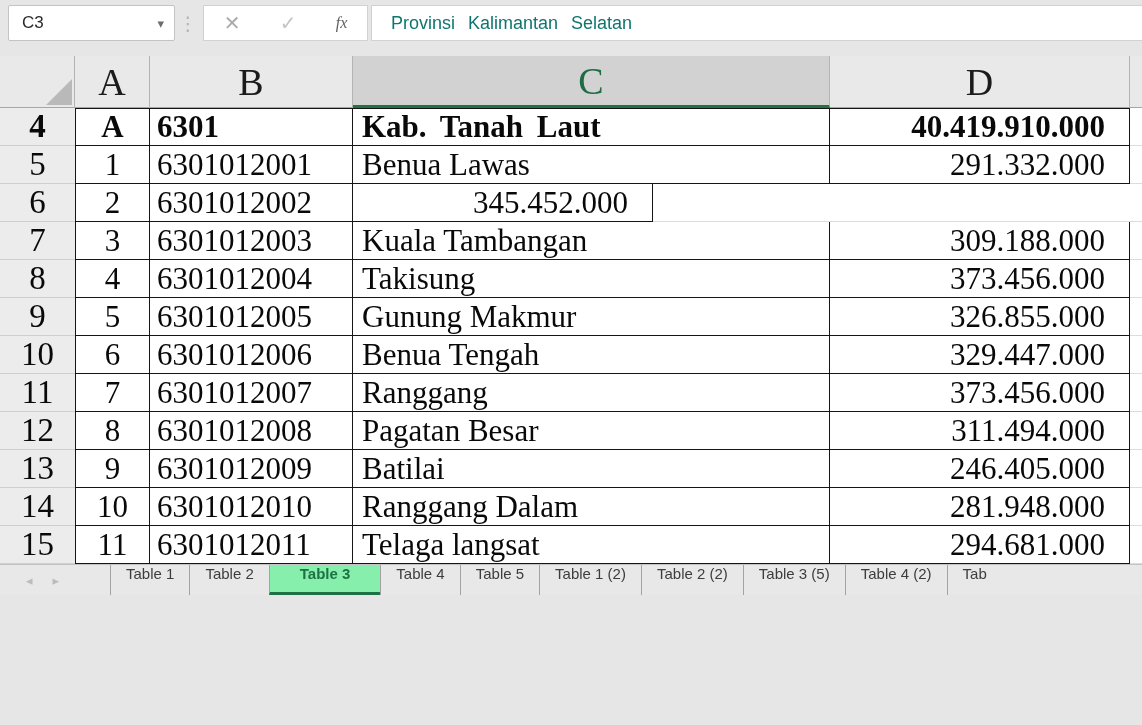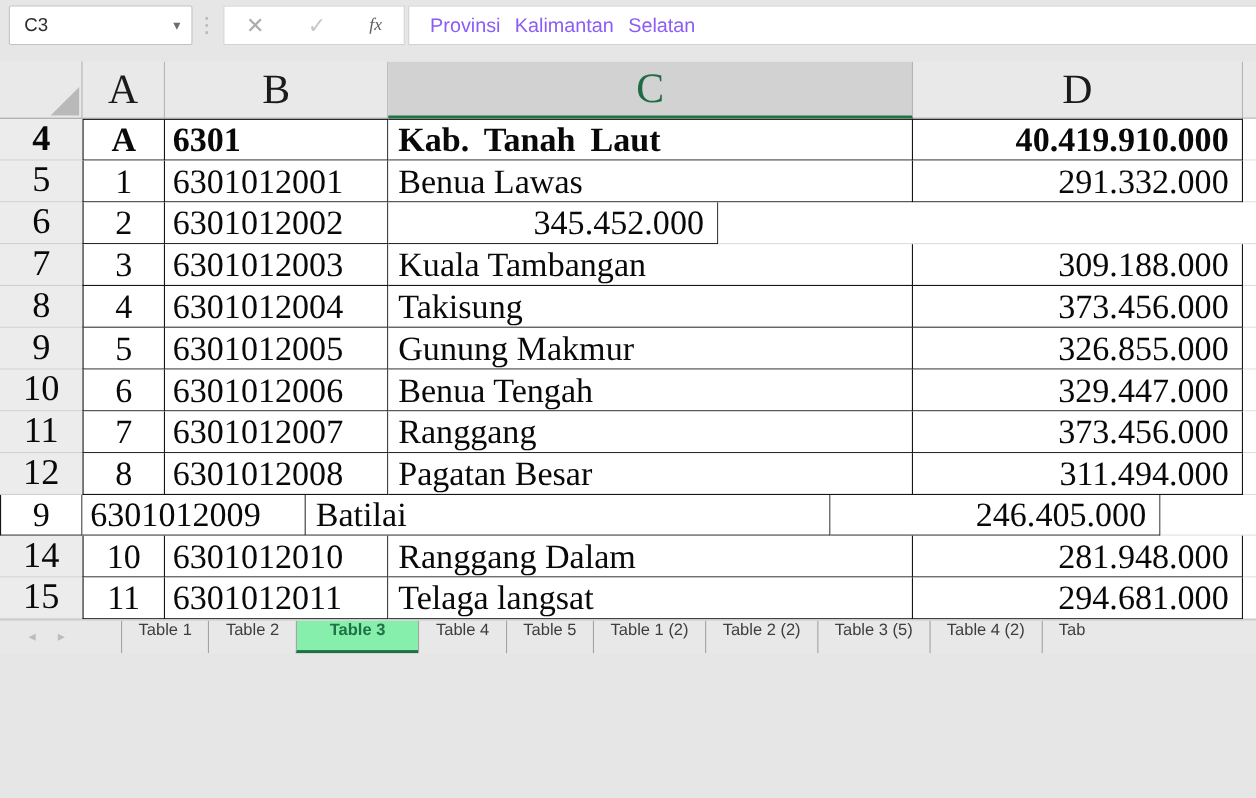--- a/index.html
+++ b/index.html
@@ -14,21 +14,21 @@
   .name-box .caret{color:#6d6d6d;font-size:13px;padding-right:10px;}
   .grip{position:absolute;left:174px;top:5px;width:28px;height:36px;display:flex;align-items:center;
     justify-content:center;color:#b3b3b3;font-size:19px;letter-spacing:0;}
   .btn-group{position:absolute;left:203px;top:5px;width:165px;height:36px;background:#fff;
     border:1px solid #d2d2d2;box-sizing:border-box;display:flex;align-items:center;justify-content:space-around;}
   .ic-cancel{color:#ababab;font-size:20px;}
   .ic-enter{color:#c6c6c6;font-size:20px;}
   .ic-fx{color:#5f5f5f;font-size:16px;font-family:"Liberation Serif","DejaVu Serif",serif;font-style:italic;}
   .formula-field{position:absolute;left:371px;top:5px;right:-2px;height:36px;background:#fff;
     border:1px solid #d2d2d2;box-sizing:border-box;display:flex;align-items:center;}
-  .formula-field .val{padding-left:19px;font-size:18px;color:#8b5cf6;word-spacing:8px;white-space:nowrap;}
+  .formula-field .val{padding-left:19px;font-size:18px;color:#0f766e;word-spacing:8px;white-space:nowrap;}
 
   
   .col-headers{height:52px;flex:0 0 52px;display:flex;background:#e6e6e6;}
   .ch{box-sizing:border-box;display:flex;align-items:center;justify-content:center;background:#e9e9e9;
     border-right:1px solid #b4b4b4;border-bottom:1px solid #a6a6a6;
     font-family:"Liberation Serif","DejaVu Serif",serif;font-size:38px;color:#1b1b1b;}
   .ch.corner{width:75px;position:relative;}
   .ch .tri{position:absolute;right:2px;bottom:2px;width:0;height:0;
     border-left:26px solid transparent;border-bottom:26px solid #b9b9b9;}
   .ch.cA{width:75px;}
@@ -43,21 +43,21 @@
   .row.bold{font-weight:700;}
   .rh{width:75px;box-sizing:border-box;background:#ececec;display:flex;align-items:center;justify-content:center;
     font-size:33px;border-bottom:1px solid #cfcfcf;}
   .cell{box-sizing:border-box;background:#fff;display:flex;align-items:center;
     border-right:1px solid #151515;border-bottom:1px solid #151515;white-space:nowrap;overflow:hidden;}
   .row:first-child .cell{border-top:1px solid #151515;}
   .ca{width:75px;justify-content:center;border-left:1px solid #151515;}
   .cb{width:203px;padding-left:7px;}
   .cc{width:477px;padding-left:9px;}
   .row.bold .cc{word-spacing:6px;}
-  .cd{width:300px;justify-content:flex-end;padding-right:12px;}
+  .cd{width:300px;justify-content:flex-end;padding-right:24px;}
   .ce{flex:1;border-right:none;border-bottom:1px solid #dcdcdc;}
   .row:first-child .ce{border-top:none;}
 
   
   .tab-bar{height:31px;flex:0 0 31px;background:#e8e8e8;border-top:1px solid #c3c3c3;
     box-sizing:border-box;display:flex;align-items:stretch;overflow:hidden;}
   .tab-nav{width:110px;flex:0 0 110px;display:flex;align-items:center;gap:20px;padding-left:26px;box-sizing:border-box;}
   .tab-nav span{color:#bcbcbc;font-size:13px;}
   .tabs{display:flex;flex:1;overflow:hidden;}
   .tab{display:flex;align-items:flex-start;padding:0 15px;font-size:15px;color:#3d3d3d;
@@ -163,20 +163,21 @@
     </div>
       <div class="row">
       <div class="rh">12</div>
       <div class="cell ca">8</div>
       <div class="cell cb">6301012008</div>
       <div class="cell cc">Pagatan Besar</div>
       <div class="cell cd">311.494.000</div>
       <div class="cell ce"></div>
     </div>
       <div class="row">
+      <div class="rh">13</div>
       <div class="cell ca">9</div>
       <div class="cell cb">6301012009</div>
       <div class="cell cc">Batilai</div>
       <div class="cell cd">246.405.000</div>
       <div class="cell ce"></div>
     </div>
       <div class="row">
       <div class="rh">14</div>
       <div class="cell ca">10</div>
       <div class="cell cb">6301012010</div>

